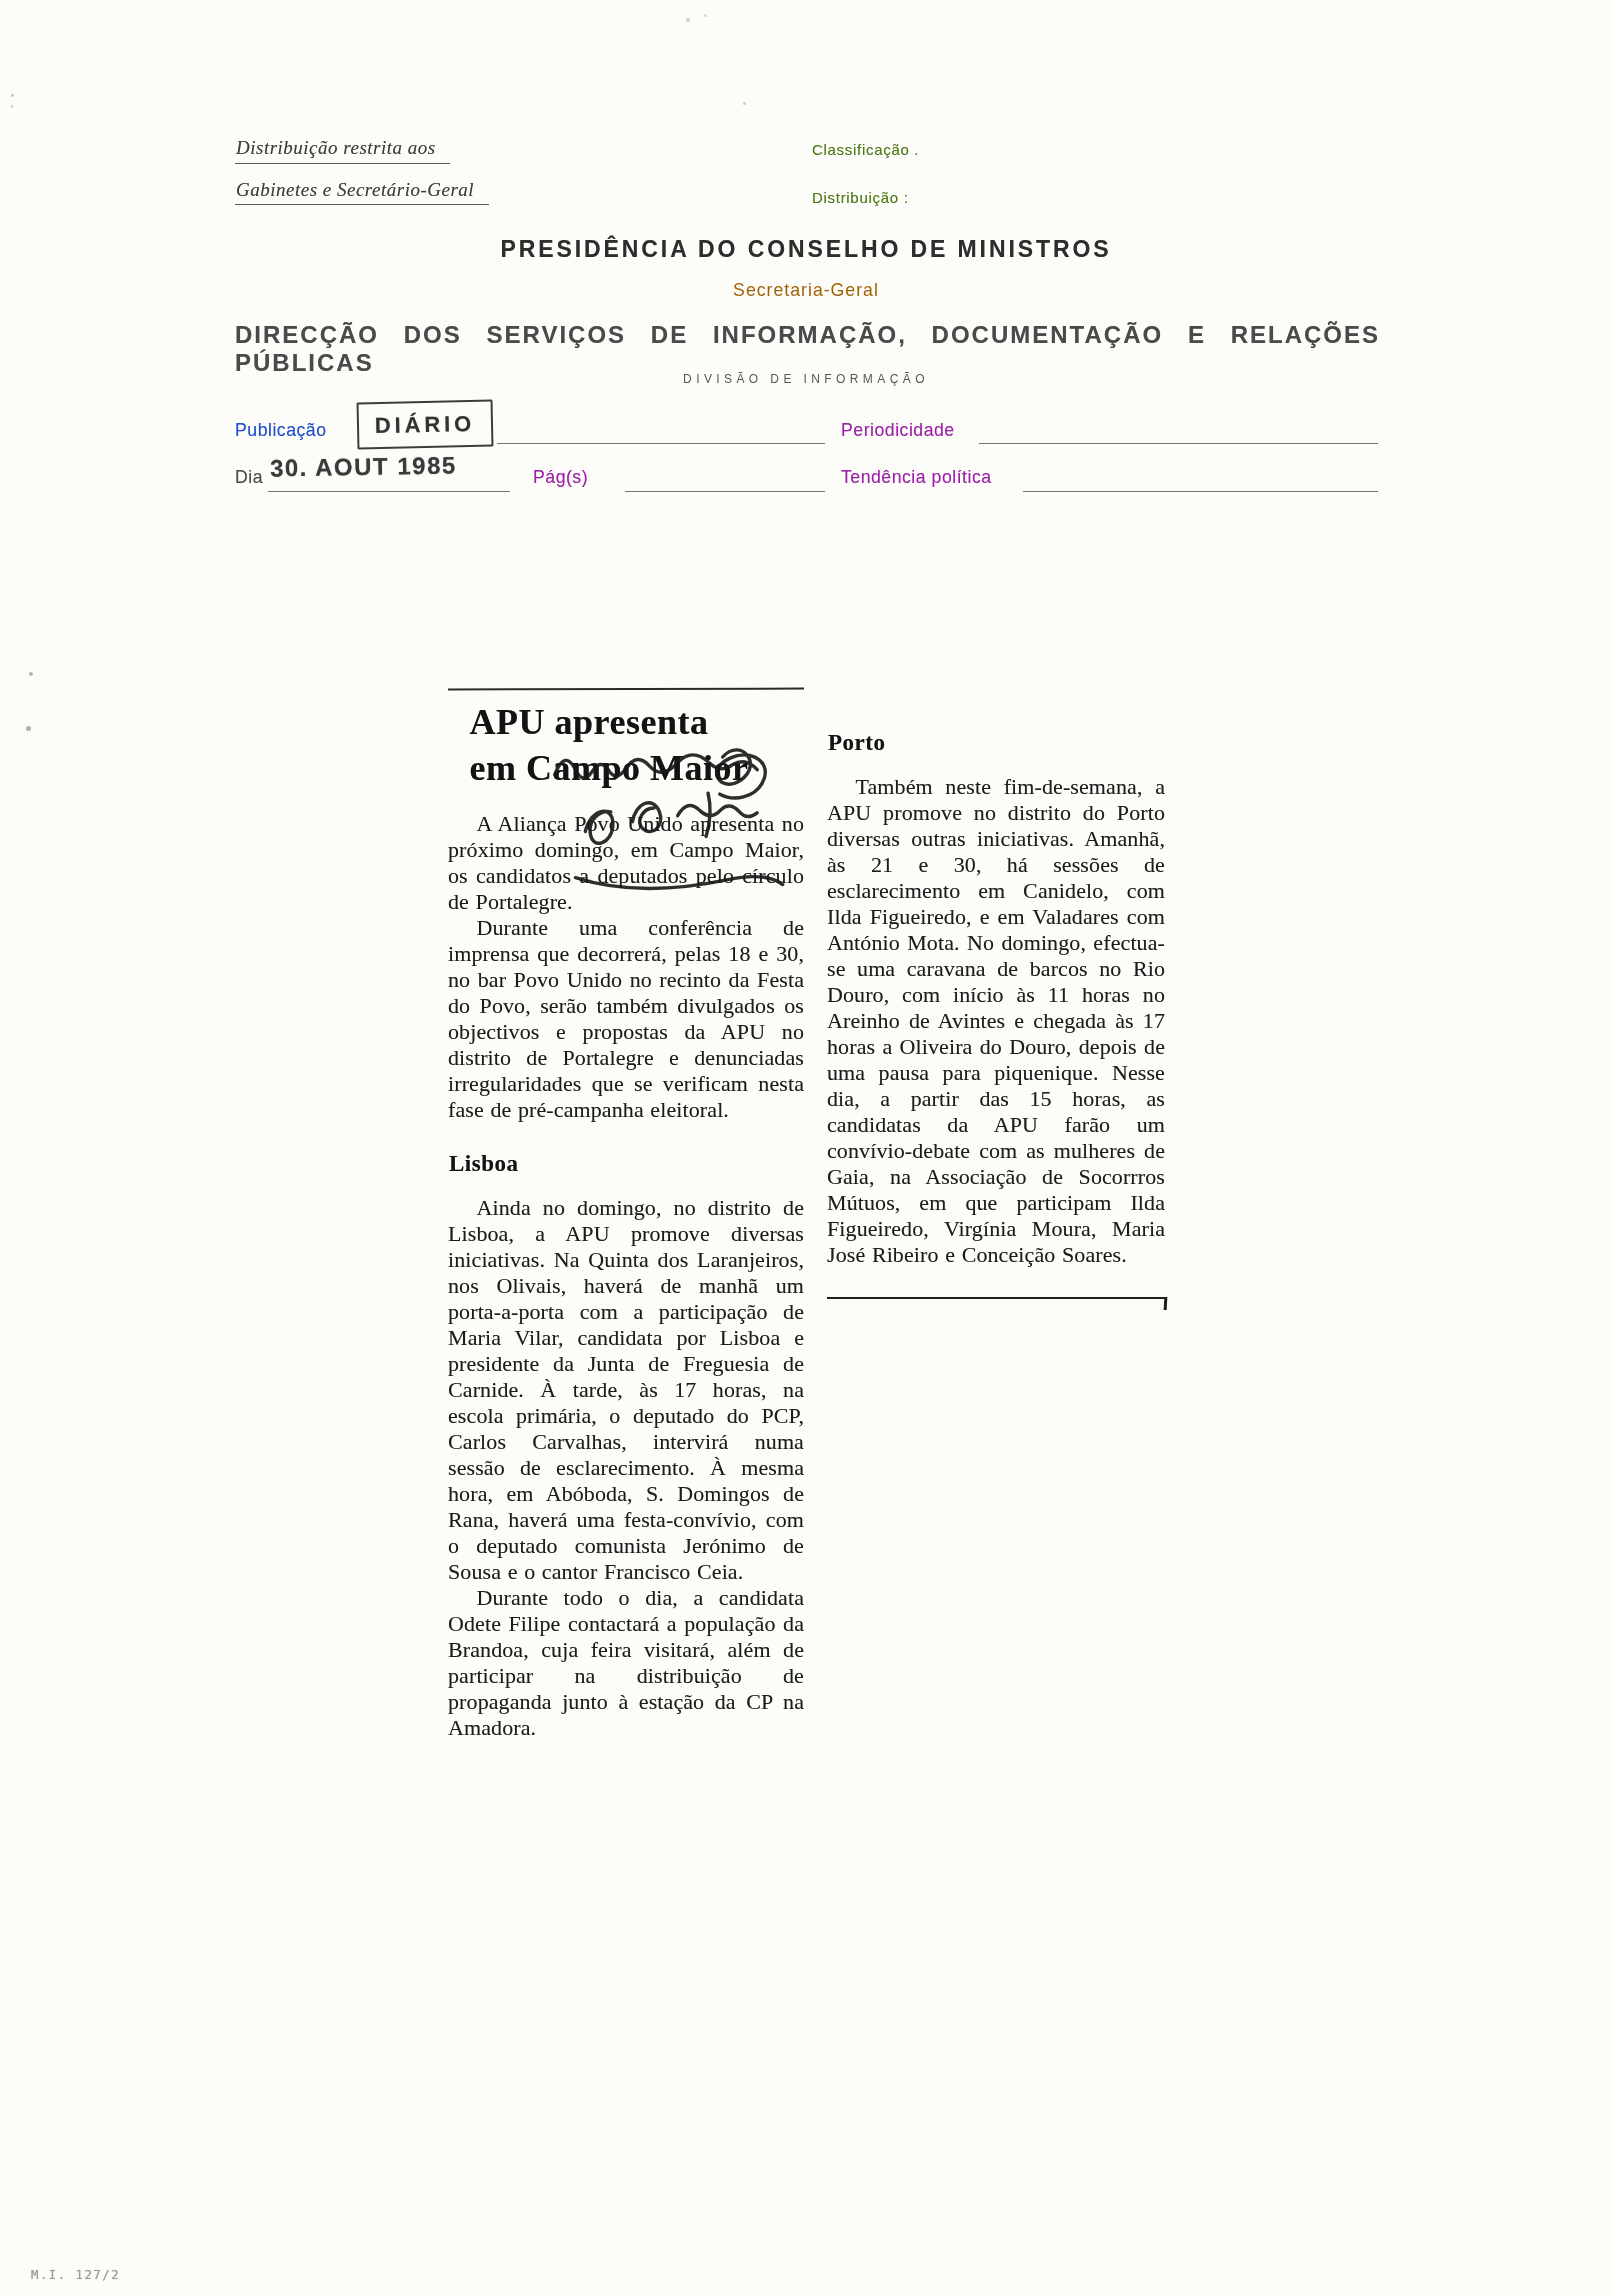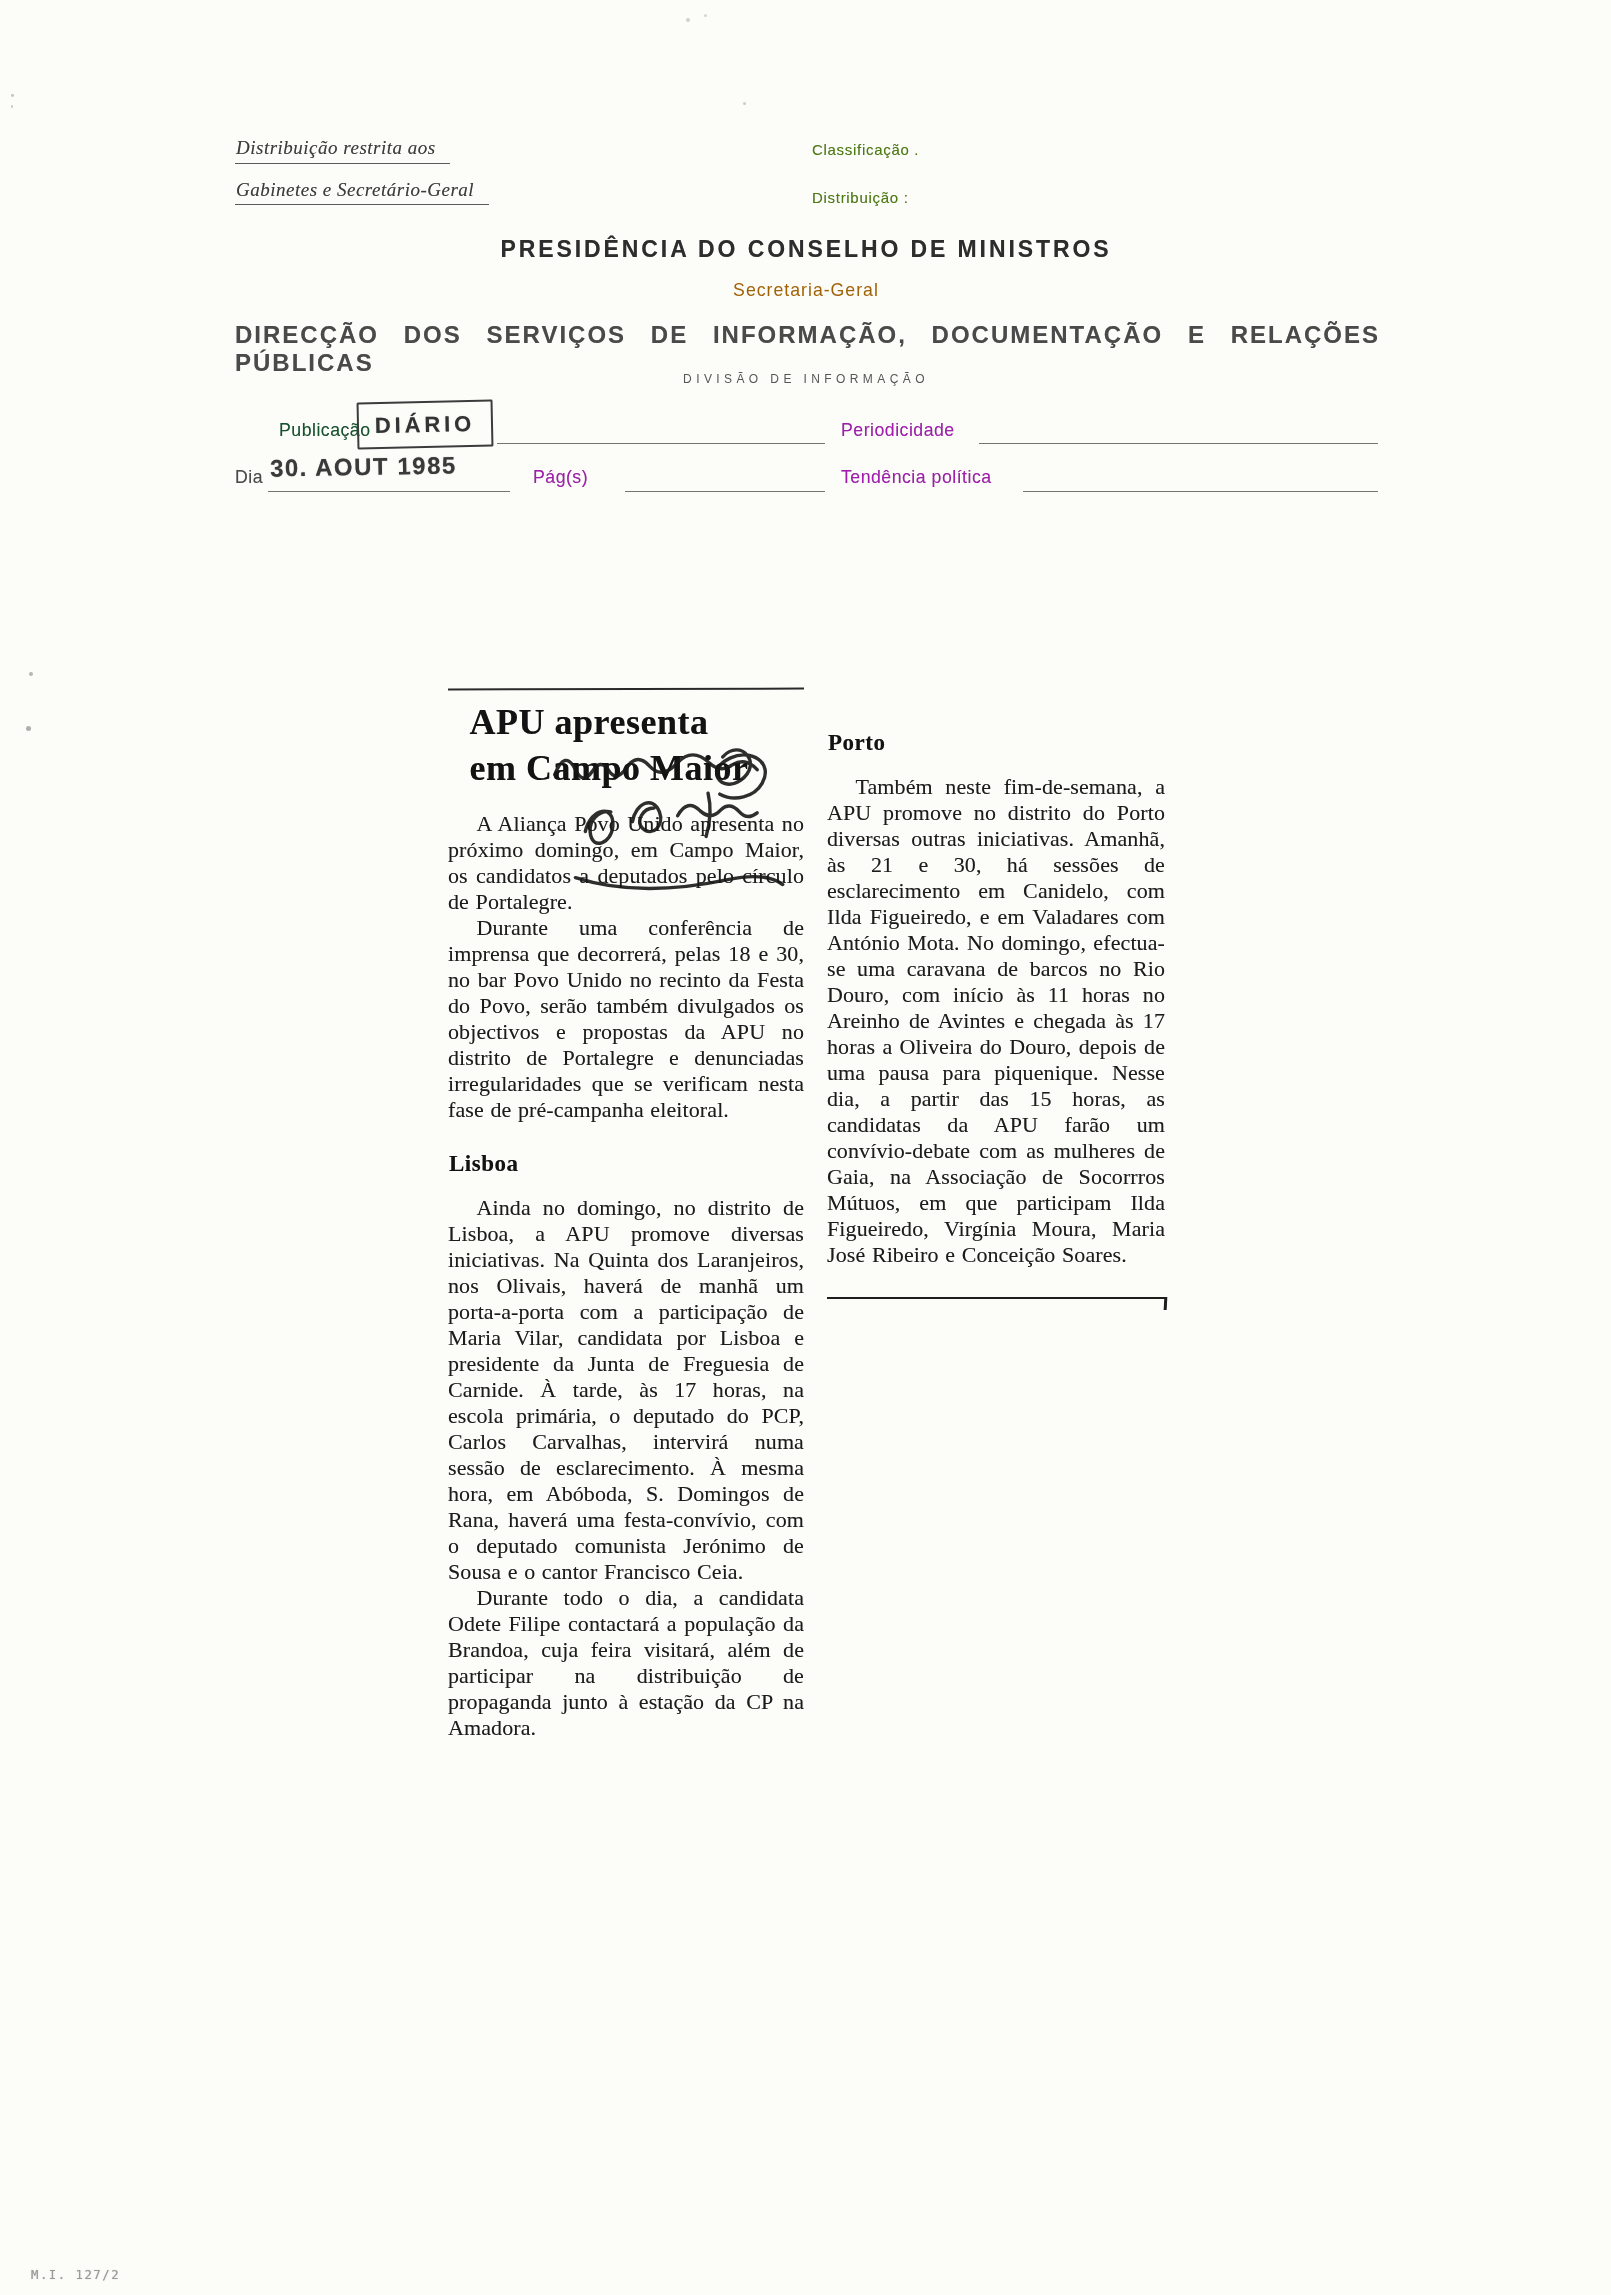--- a/index.html
+++ b/index.html
@@ -127,21 +127,21 @@
 <div id="classif">
   <div class="classif-line">Classificação .</div>
   <div class="classif-line">Distribuição :</div>
 </div>
 
 <div id="title">PRESIDÊNCIA DO CONSELHO DE MINISTROS</div>
 <div id="subtitle">Secretaria-Geral</div>
 <div id="direction">DIRECÇÃO DOS SERVIÇOS DE INFORMAÇÃO, DOCUMENTAÇÃO E RELAÇÕES PÚBLICAS</div>
 <div id="division">DIVISÃO DE INFORMAÇÃO</div>
 
-<div class="form-label" style="left:235px; top:420px; color:#14532d;margin-left:44px;">Publicação</div>
+<div class="form-label" style="left:235px; top:420px; color:#1d4ed8;">Publicação</div>
 <div id="stamp-diario">DIÁRIO</div>
 <div class="blank-line" style="left:497px; top:443px; width:328px;"></div>
 <div class="form-label" style="left:841px; top:420px;">Periodicidade</div>
 <div class="blank-line" style="left:979px; top:443px; width:399px;"></div>
 
 <div class="form-label" style="left:235px; top:467px; color:#4a4a4a;">Dia</div>
 <div id="stamp-date">30. AOUT 1985</div>
 <div class="blank-line" style="left:268px; top:491px; width:242px;"></div>
 <div class="form-label" style="left:533px; top:467px;">Pág(s)</div>
 <div class="blank-line" style="left:625px; top:491px; width:200px;"></div>

